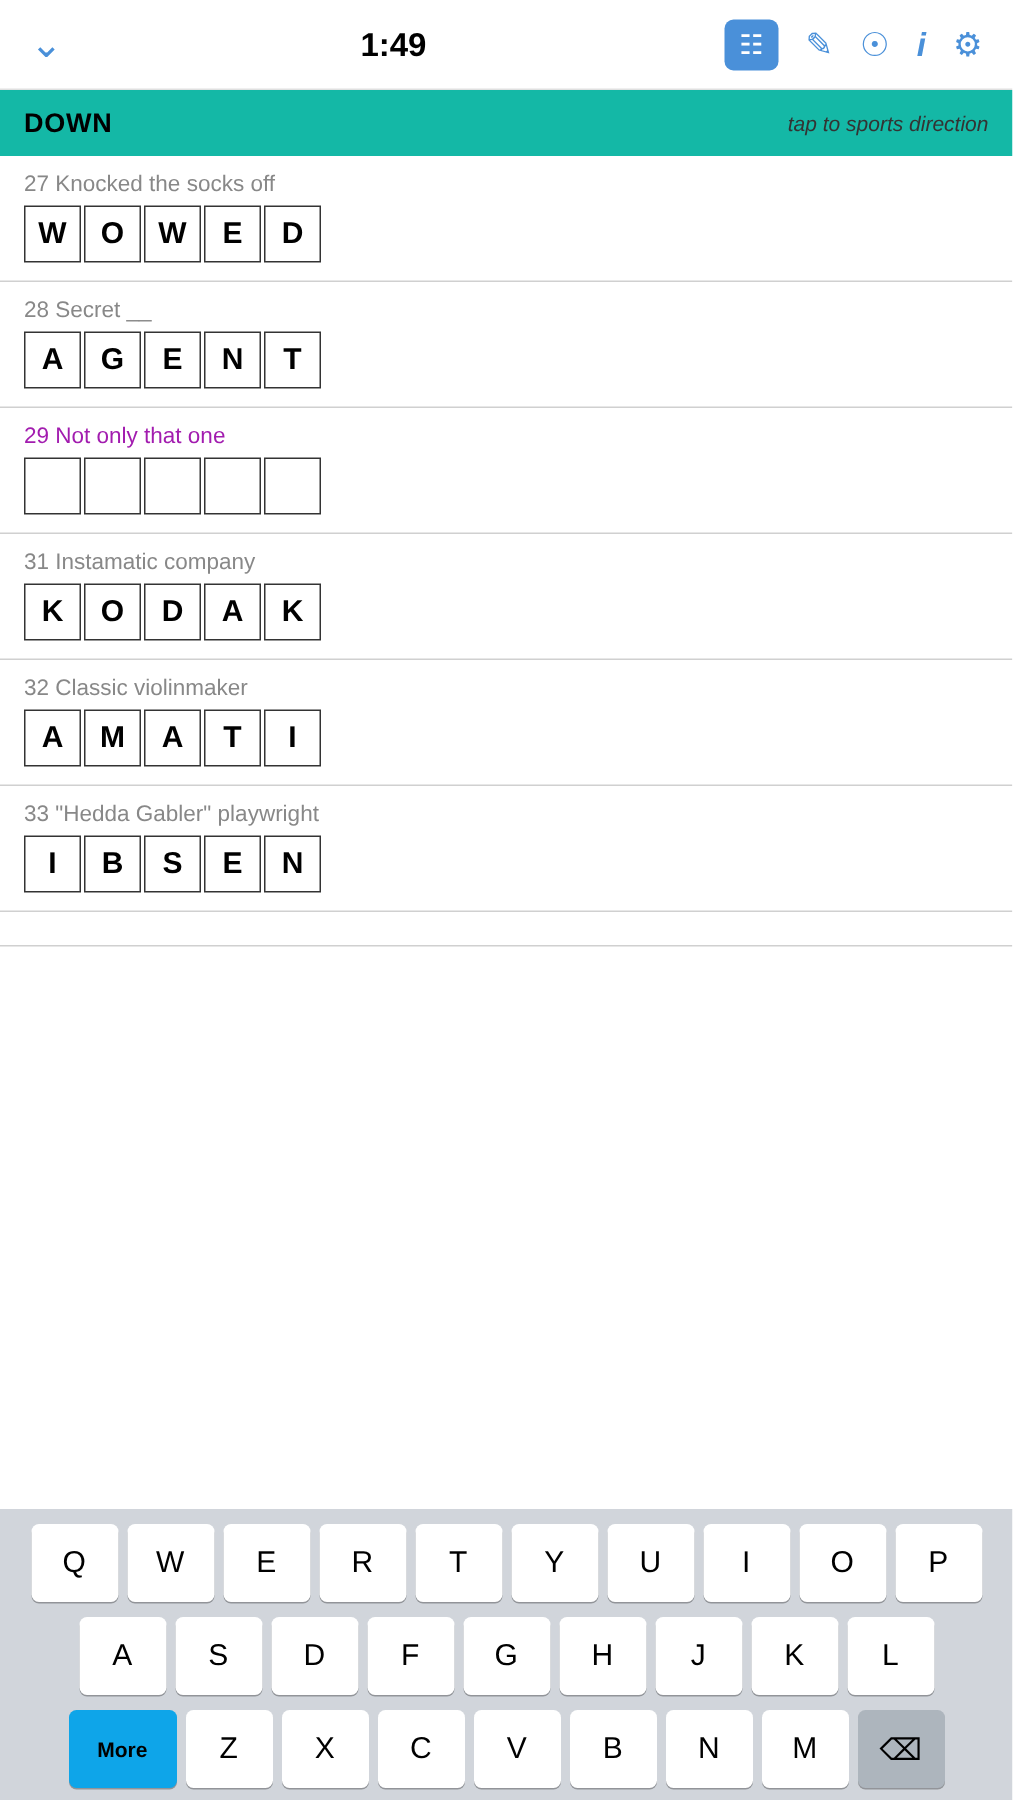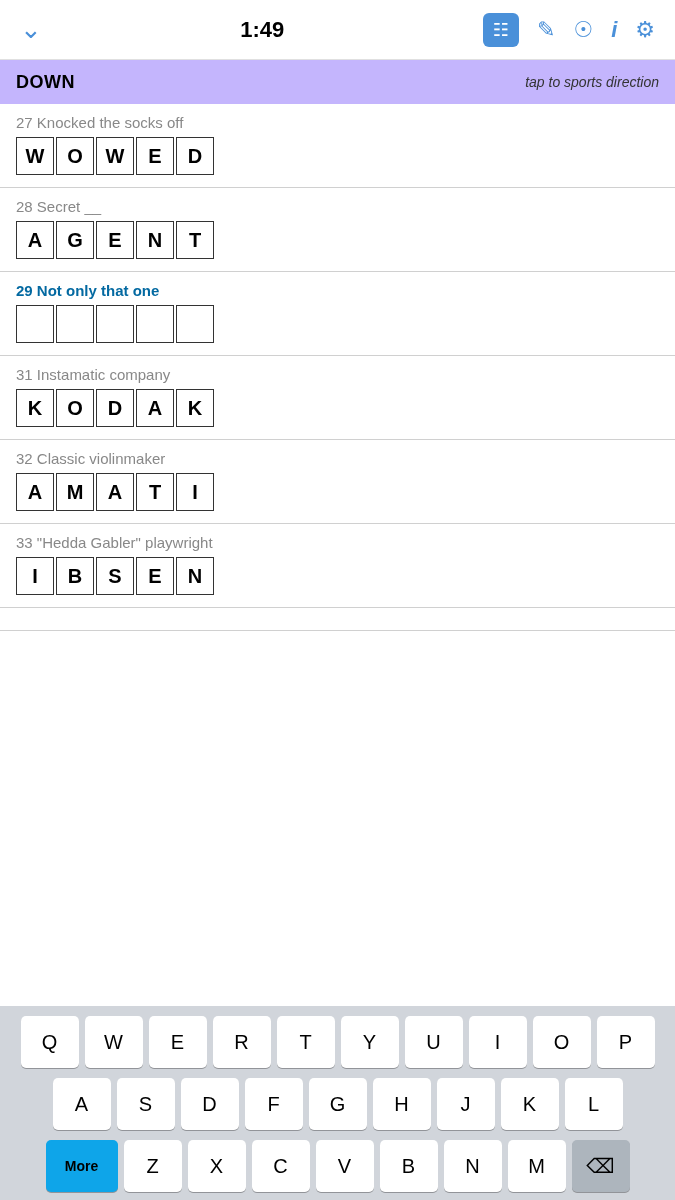--- a/index.html
+++ b/index.html
@@ -38,21 +38,21 @@
     .toolbar-icon-active {
       background: #4a90d9;
       color: #fff;
       padding: 6px 10px;
       border-radius: 6px;
       font-size: 18px;
     }
 
     
     .direction-banner {
-      background: #c4b5fd;
+      background: #14b8a6;
       display: flex;
       align-items: center;
       justify-content: space-between;
       padding: 8px 16px;
       height: 44px;
     }
     .direction-label {
       font-size: 18px;
       font-weight: 700;
       color: #000;
@@ -74,22 +74,22 @@
       padding: 10px 8px 12px 16px;
       border-bottom: 1px solid #d0d0d0;
     }
 
     .clue-number {
       font-size: 15px;
       color: #888;
       margin-bottom: 2px;
     }
     .clue-number.bold {
-      font-weight: 700;
-      color: #0369a1;
+      font-weight: 400;
+      color: #a21caf;
     }
     .clue-text-gray { color: #888; }
 
     .letter-boxes {
       display: flex;
       flex-direction: row;
       gap: 2px;
       margin-top: 6px;
     }
     .letter-box {

